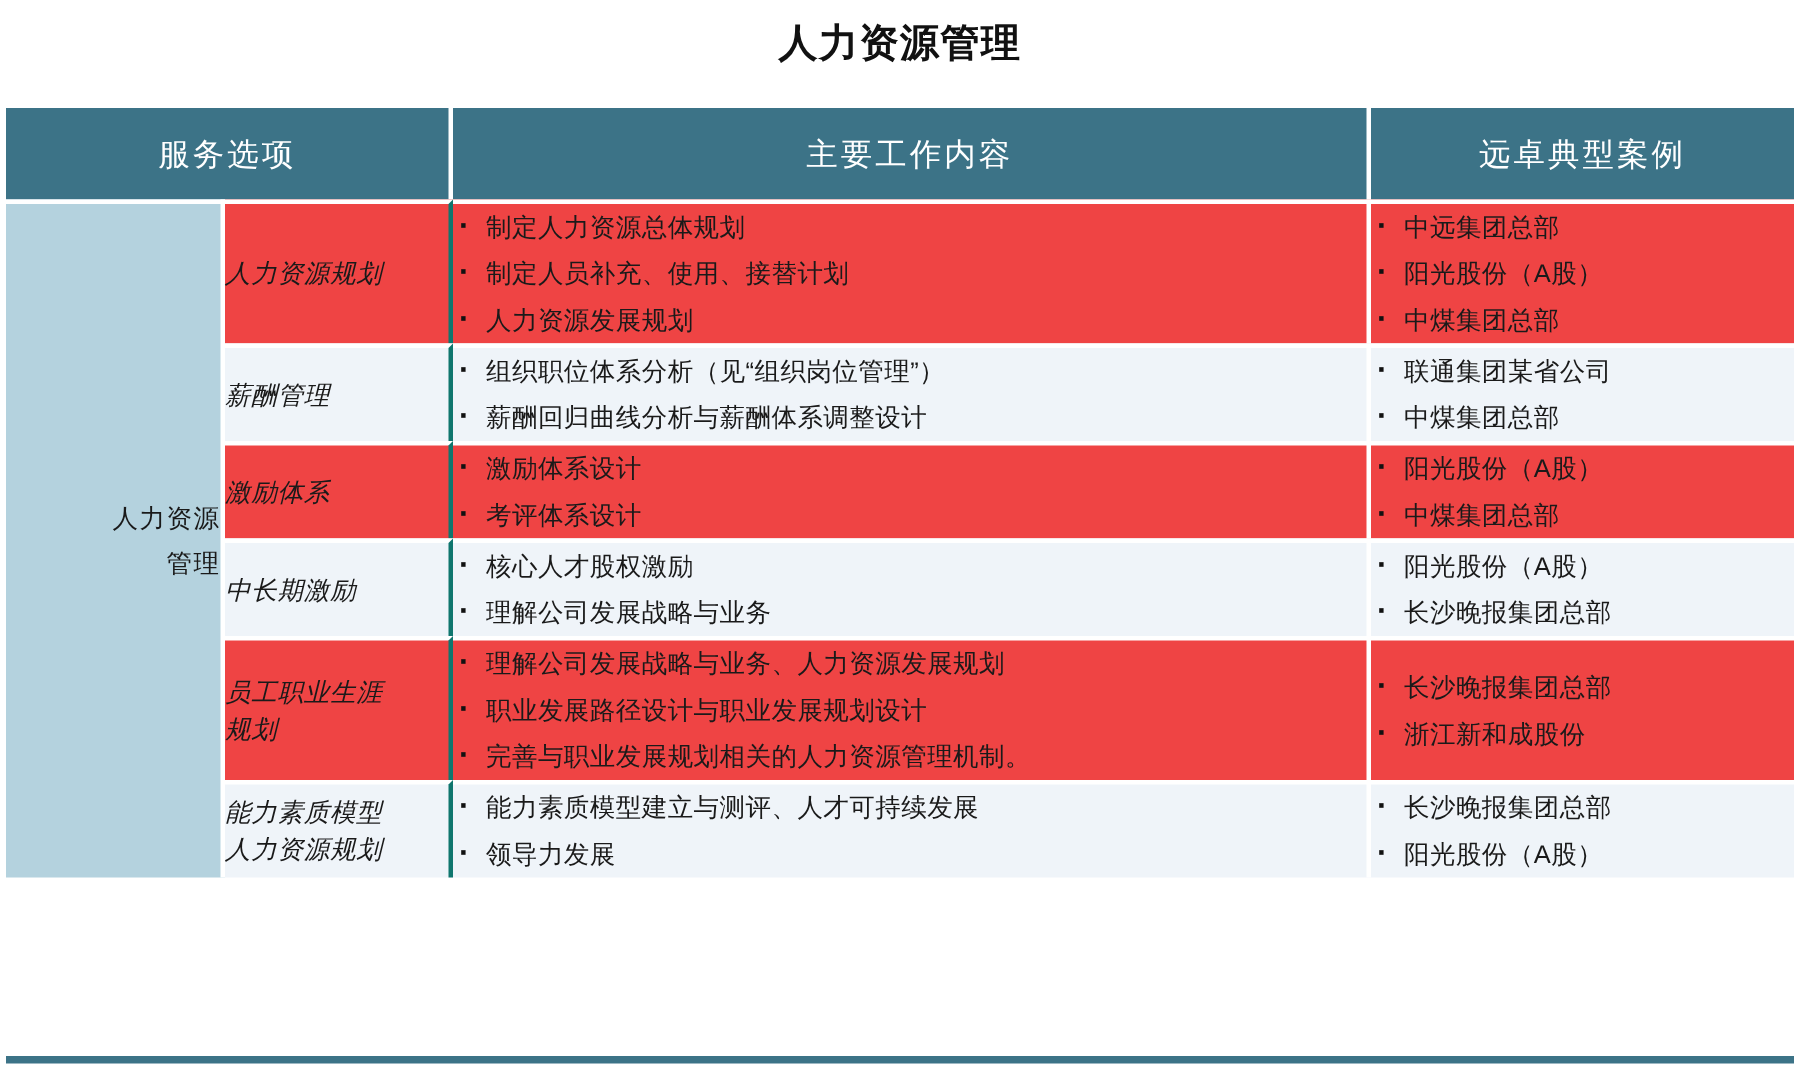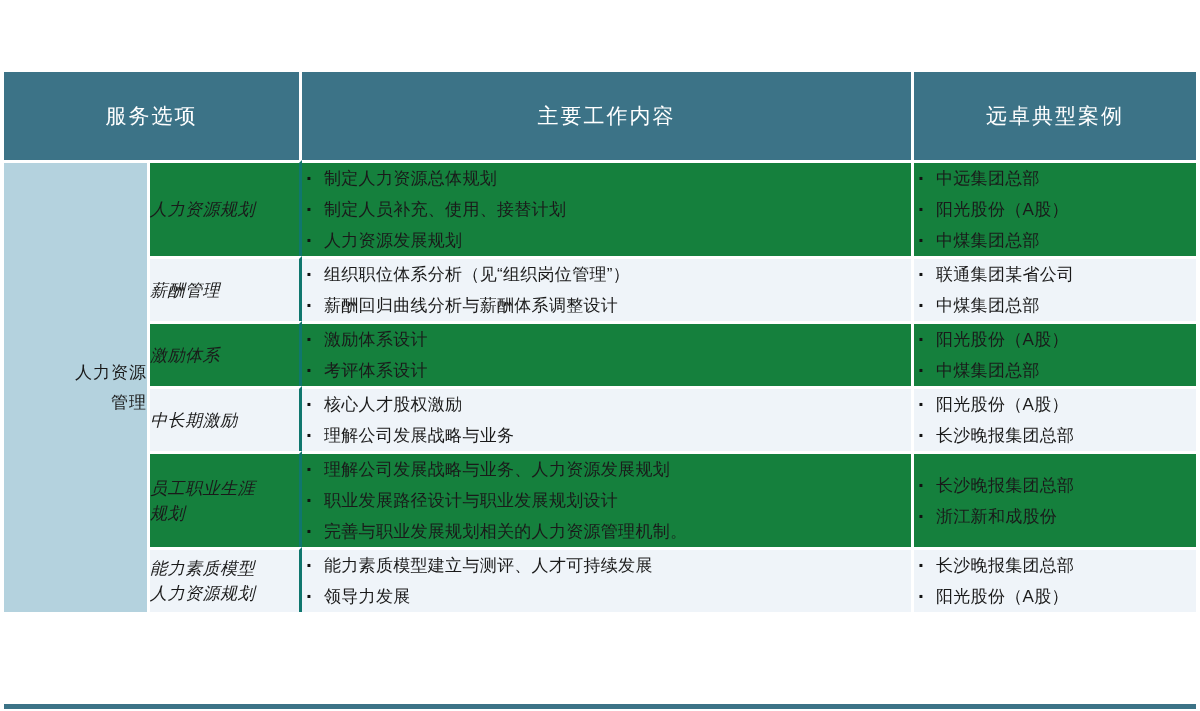--- a/index.html
+++ b/index.html
@@ -49,21 +49,21 @@
     vertical-align: middle;
   }
 
   
   .hdr {
     background: #3c7387;
     color: #ffffff;
     font-size: 21px;
     font-weight: normal;
     text-align: center;
-    height: 88px;
+    height: 61px;
     border-right: 3px solid #ffffff;
     letter-spacing: 2px;
   }
   .hdr.last { border-right: none; }
 
   
   .merged-cell {
     background: #b4d2de;
     text-align: right;
     font-size: 17px;
@@ -114,39 +114,40 @@
     content: "\00B7";
     position: absolute;
     left: 4px;
     top: -1px;
     font-size: 21px;
     font-weight: bold;
     color: #111111;
   }
 
   
-  tr.shade-a td.tint { background: #15803d; }
+  tr.shade-a td.tint { background: #ef4444; }
   tr.shade-b td.tint { background: #eff4f9; }
 
   tr.row-top td.tint { border-top: 3px solid #ffffff; }
 
   .bottom-rule {
     position: absolute;
     left: 4px;
     top: 704px;
     width: 1192px;
     height: 5px;
     background: #3c7387;
   }
 </style>
 </head>
 <body>
 
 <div class="page">
 
+  <div class="page-title">人力资源管理</div>
 
   <table class="hr-table">
     <colgroup>
       <col style="width:146px">
       <col style="width:152px">
       <col style="width:612px">
       <col style="width:282px">
     </colgroup>
 
     <thead>

